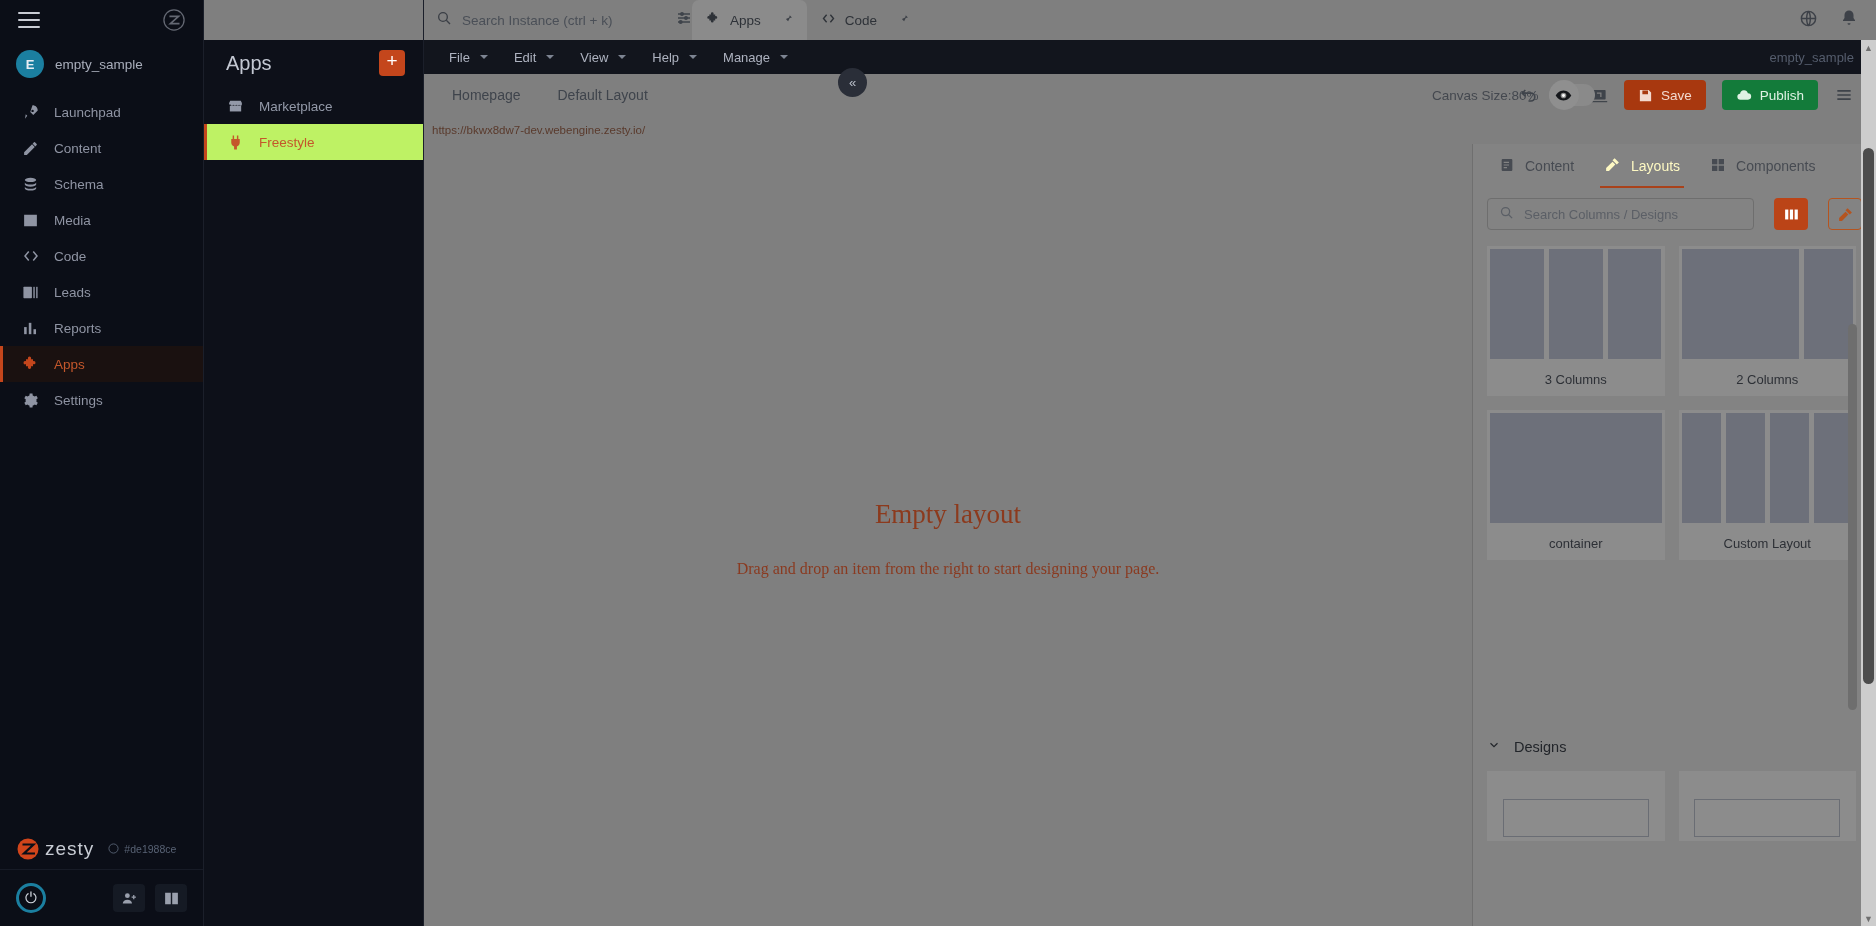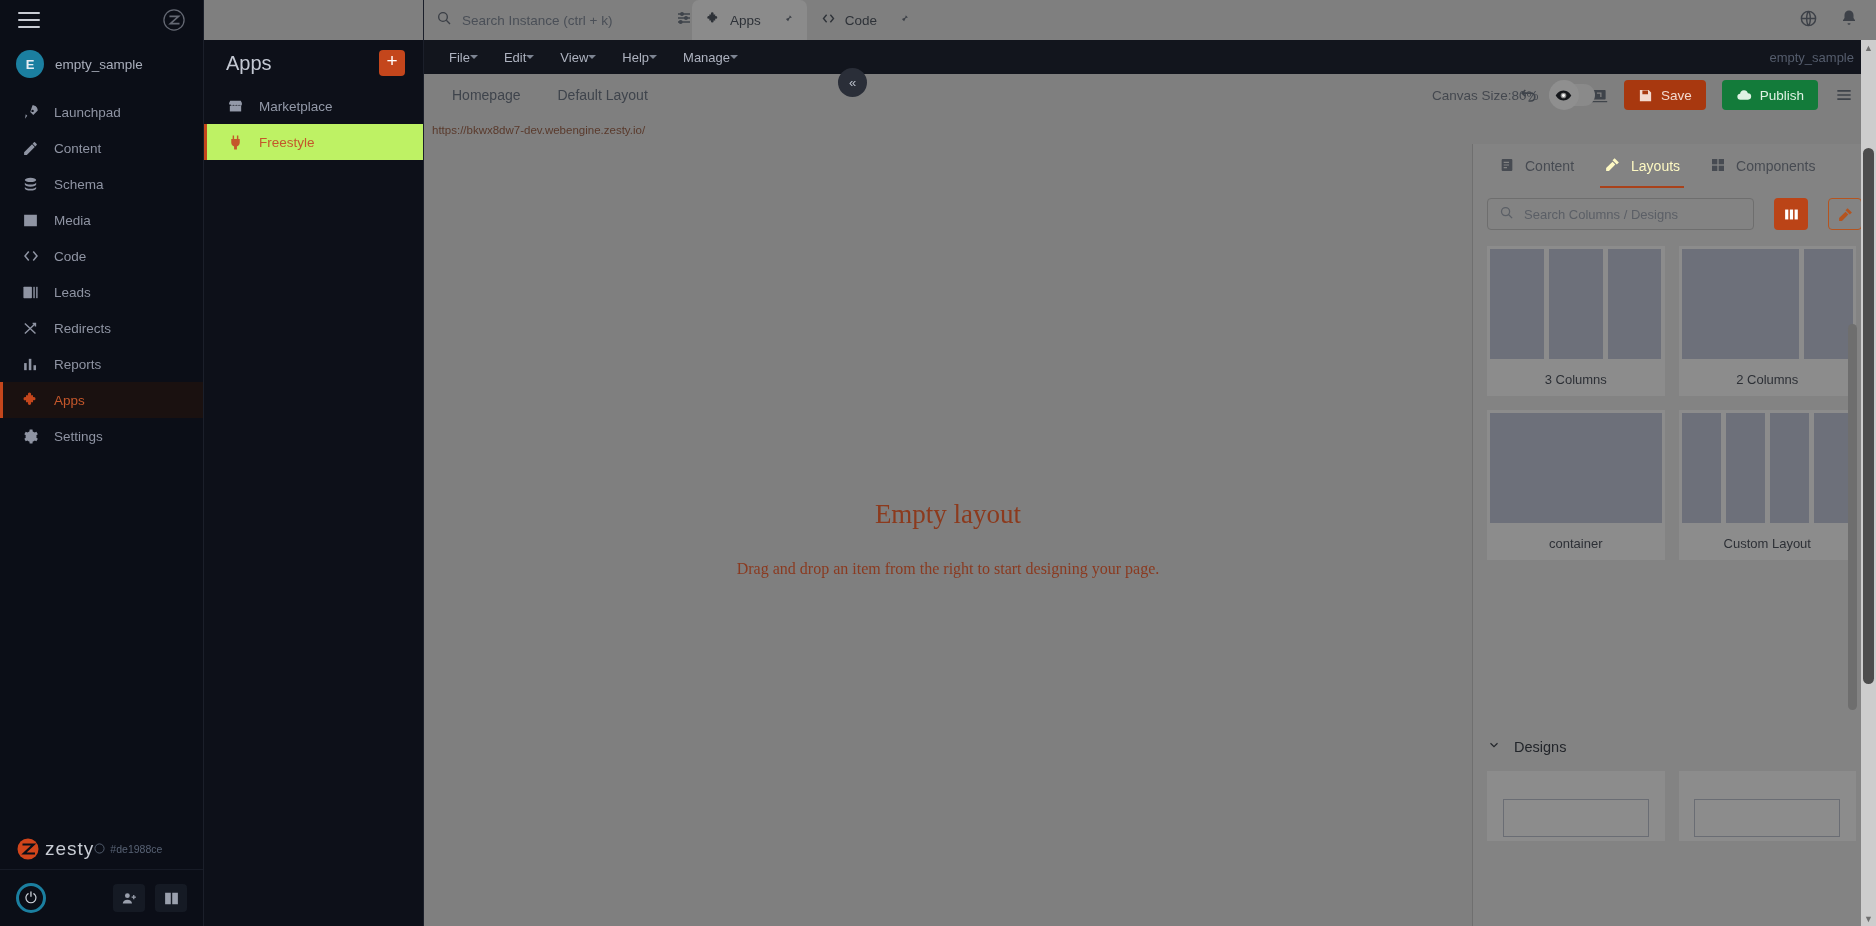--- a/index.html
+++ b/index.html
@@ -36,21 +36,21 @@
   .sb-nav { display: flex; flex-direction: column; }
   .nav-item { display: flex; align-items: center; gap: 14px; height: 36px;
               padding-left: 18px; color: #8f94a3; font-size: 13.5px;
               border-left: 3px solid transparent; cursor: pointer; }
   .nav-item .ni-ico { width: 19px; height: 19px; display: flex; align-items: center;
                       justify-content: center; color: #8f94a3; flex: 0 0 19px; }
   .nav-item.active { background: #1a1110; border-left-color: #c4461c; color: #c4572b; }
   .nav-item.active .ni-ico { color: #c4461c; }
 
   .sb-spacer { flex: 1; }
-  .sb-brand { display: flex; align-items: center; padding: 0 16px;
+  .sb-brand { display: flex; align-items: center; gap: 14px; padding: 0 16px;
               height: 42px; border-bottom: 1px solid #171b26; }
   .zesty-word { display: flex; align-items: center; gap: 5px; }
   .zesty-word .zw { color: #c8ccd4; font-size: 19px; letter-spacing: 1px;
                     font-family: "Liberation Sans", sans-serif; }
   .commit { display: flex; align-items: center; gap: 5px; color: #586274; font-size: 10.5px; }
   .sb-bottom { display: flex; align-items: center; gap: 10px; padding: 0 16px; height: 56px; }
   .power { width: 30px; height: 30px; border-radius: 50%;
            border: 3px solid #1b7fa0; display: flex; align-items: center;
            justify-content: center; color: #cfd4dc; font-size: 15px; }
   .sb-bottom .caret-dn { border-top-color: #5b6personal; border-top-color:#59607180; }
@@ -85,21 +85,21 @@
   .tab { display: flex; align-items: center; gap: 9px; height: 40px; padding: 0 14px;
          color: #2e3238; font-size: 13.5px; }
   .tab.active { background: #8b8b8b; border-radius: 7px 7px 0 0; }
   .tab .pin { margin-left: 10px; color: #3c4047; }
   .topbar-right { margin-left: auto; display: flex; align-items: center;
                   gap: 22px; padding-right: 18px; color: #3d4148; }
 
   
   .menubar { height: 34px; background: #12151d; display: flex; align-items: center;
              padding-left: 12px; position: relative; }
-  .menu-item { display: flex; align-items: center; padding: 0 13px;
+  .menu-item { display: flex; align-items: center; gap: 10px; padding: 0 13px;
                color: #aeb3c0; font-size: 13px; }
   .menu-item .mcar { width: 0; height: 0; border-left: 4px solid transparent;
                      border-right: 4px solid transparent; border-top: 4px solid #7d8492; }
   .menubar-right { margin-left: auto; padding-right: 22px; color: #5c6membership; }
   .menubar-right { color: #555d6d; font-size: 13px; }
 
   
   .edtool { height: 42px; background: #7f7f7f; display: flex; align-items: center;
             padding-left: 28px; position: relative; }
   .ed-sel { display: flex; align-items: center; gap: 11px; margin-right: 26px;
@@ -258,28 +258,20 @@
           <svg width="17" height="17" viewBox="0 0 24 24" fill="currentColor">
               <rect x="2" y="4" width="12" height="16" rx="1"></rect>
               <rect x="16" y="4" width="2" height="16"></rect>
               <rect x="20" y="4" width="2" height="16"></rect>
             </svg>
         </span>
         <span>Leads</span>
       </div>
       <div class="nav-item">
         <span class="ni-ico">
-          <svg width="17" height="17" viewBox="0 0 24 24" fill="none" stroke="currentColor" stroke-width="2">
-              <path d="M4 5l15 14M19 5L4 19M15 5h4v4"></path>
-            </svg>
-        </span>
-        <span>Redirects</span>
-      </div>
-      <div class="nav-item">
-        <span class="ni-ico">
           <svg width="17" height="17" viewBox="0 0 24 24" fill="currentColor">
               <rect x="3" y="10" width="3.6" height="10"></rect>
               <rect x="9.6" y="4" width="3.6" height="16"></rect>
               <rect x="16.2" y="13" width="3.6" height="7"></rect>
             </svg>
         </span>
         <span>Reports</span>
       </div>
       <div class="nav-item active">
         <span class="ni-ico">

